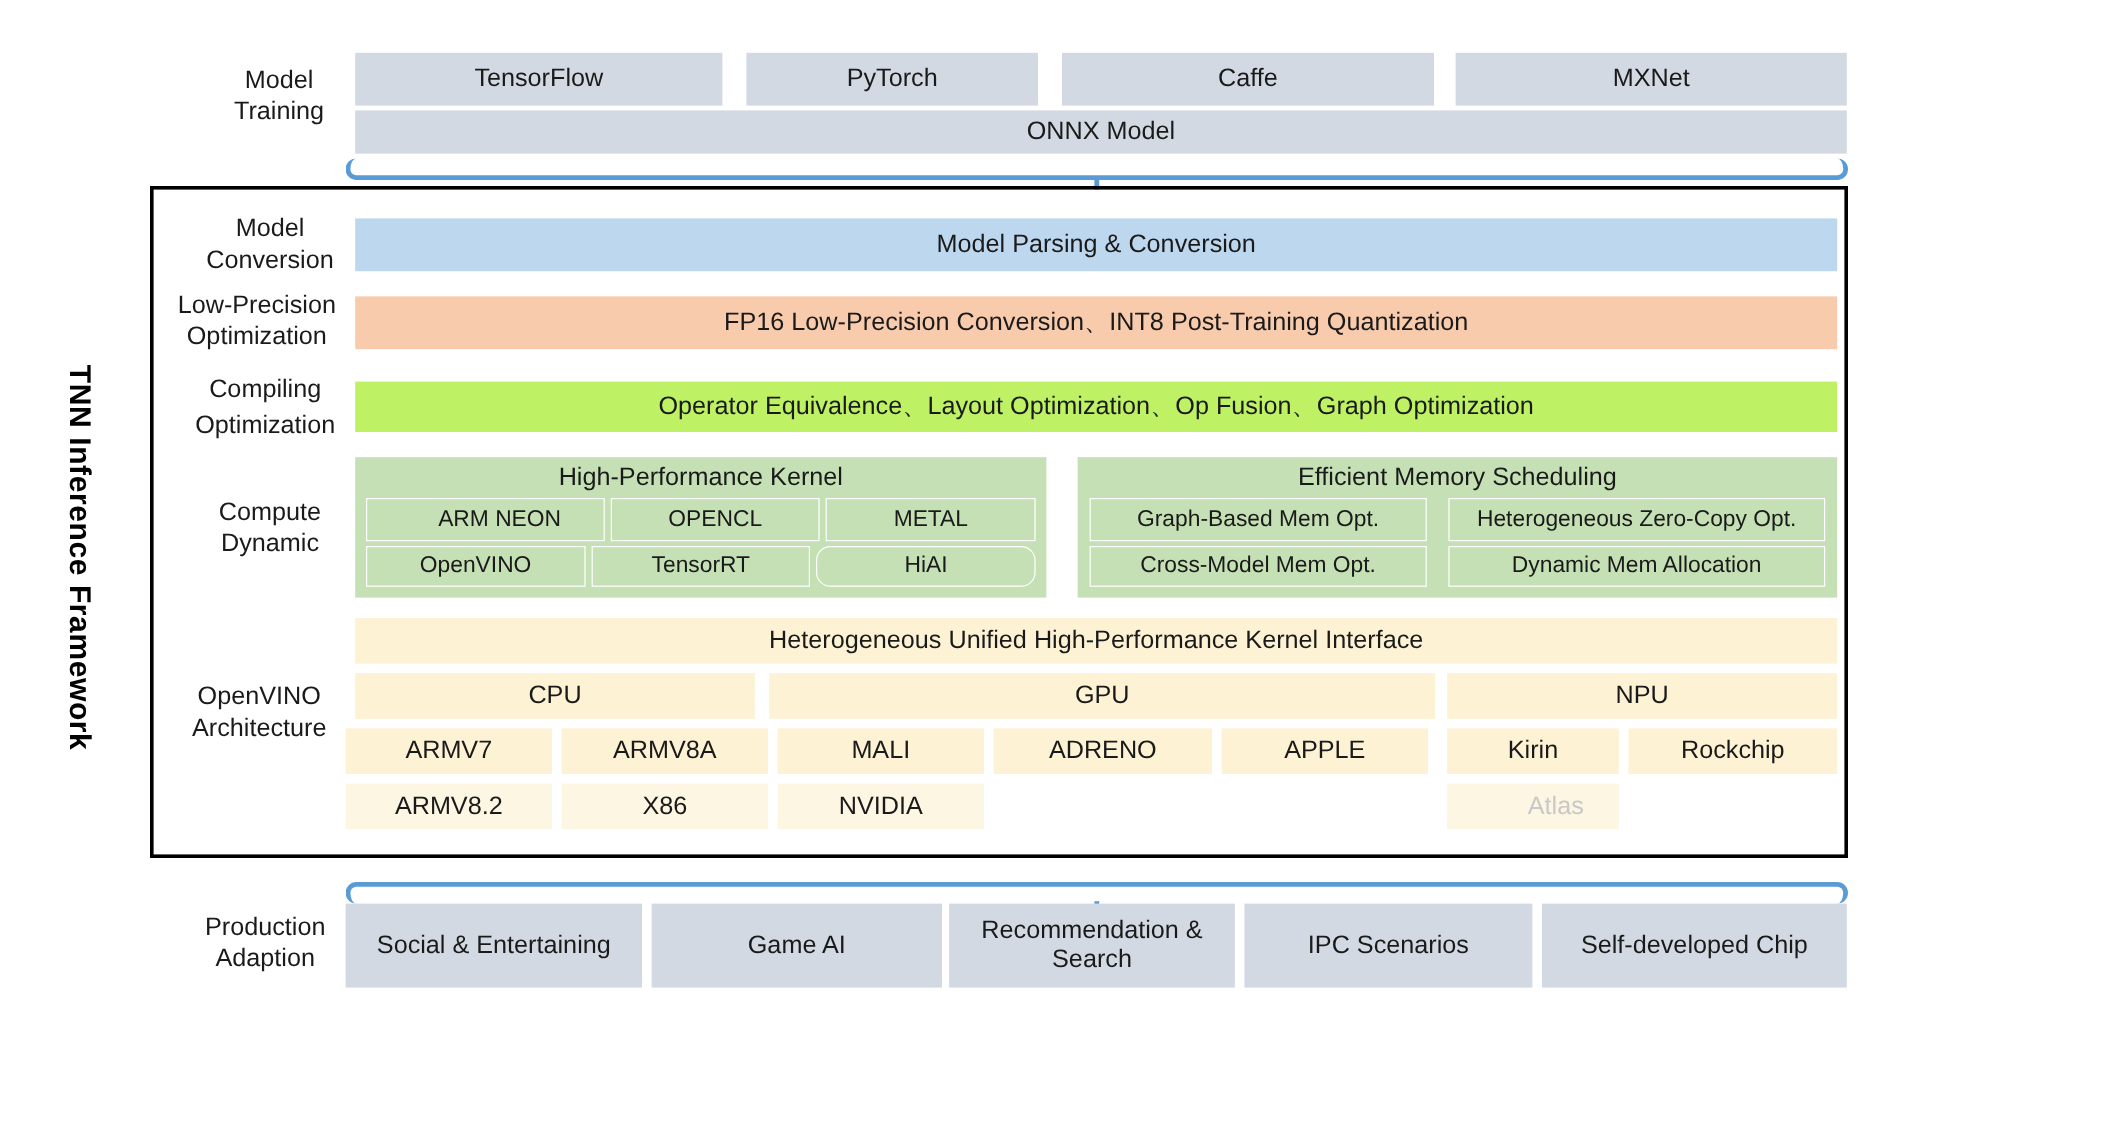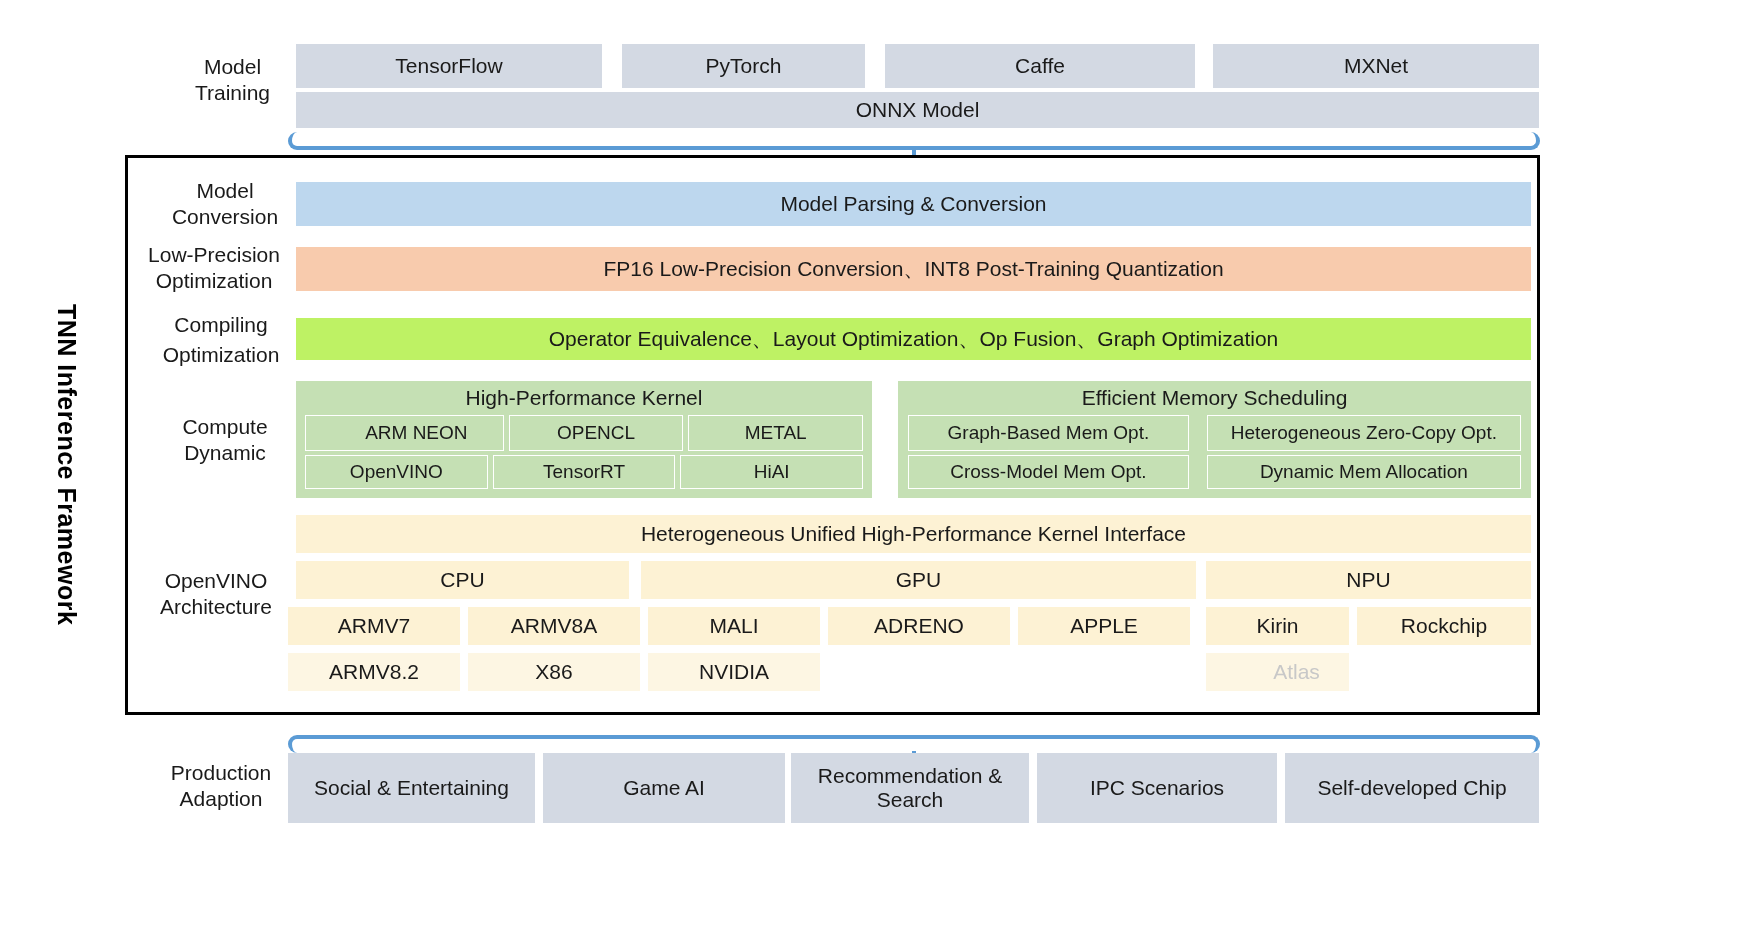--- a/index.html
+++ b/index.html
@@ -173,21 +173,21 @@
         <span>METAL</span>
       </div>
     </div>
     <div style="display:flex; gap:5px; padding:4px 9px 0 9px; height:38px;">
       <div class="subtile" style="flex:1;">
         <span>OpenVINO</span>
       </div>
       <div class="subtile" style="flex:1;">
         <span>TensorRT</span>
       </div>
-      <div class="subtile" style="flex:1;">
+      <div class="subtile" style="flex:1;border-radius:12px;">
         <span>HiAI</span>
       </div>
     </div>
   </div>
 
   <div class="green" style="position:absolute; left:898px; top:381px; width:633px; height:117px;">
     <div class="box" style="width:100%; height:34px; font-size:21px;">
       <span>Efficient Memory Scheduling</span>
     </div>
     <div style="display:flex; gap:18px; padding:0 10px; height:36px;">

